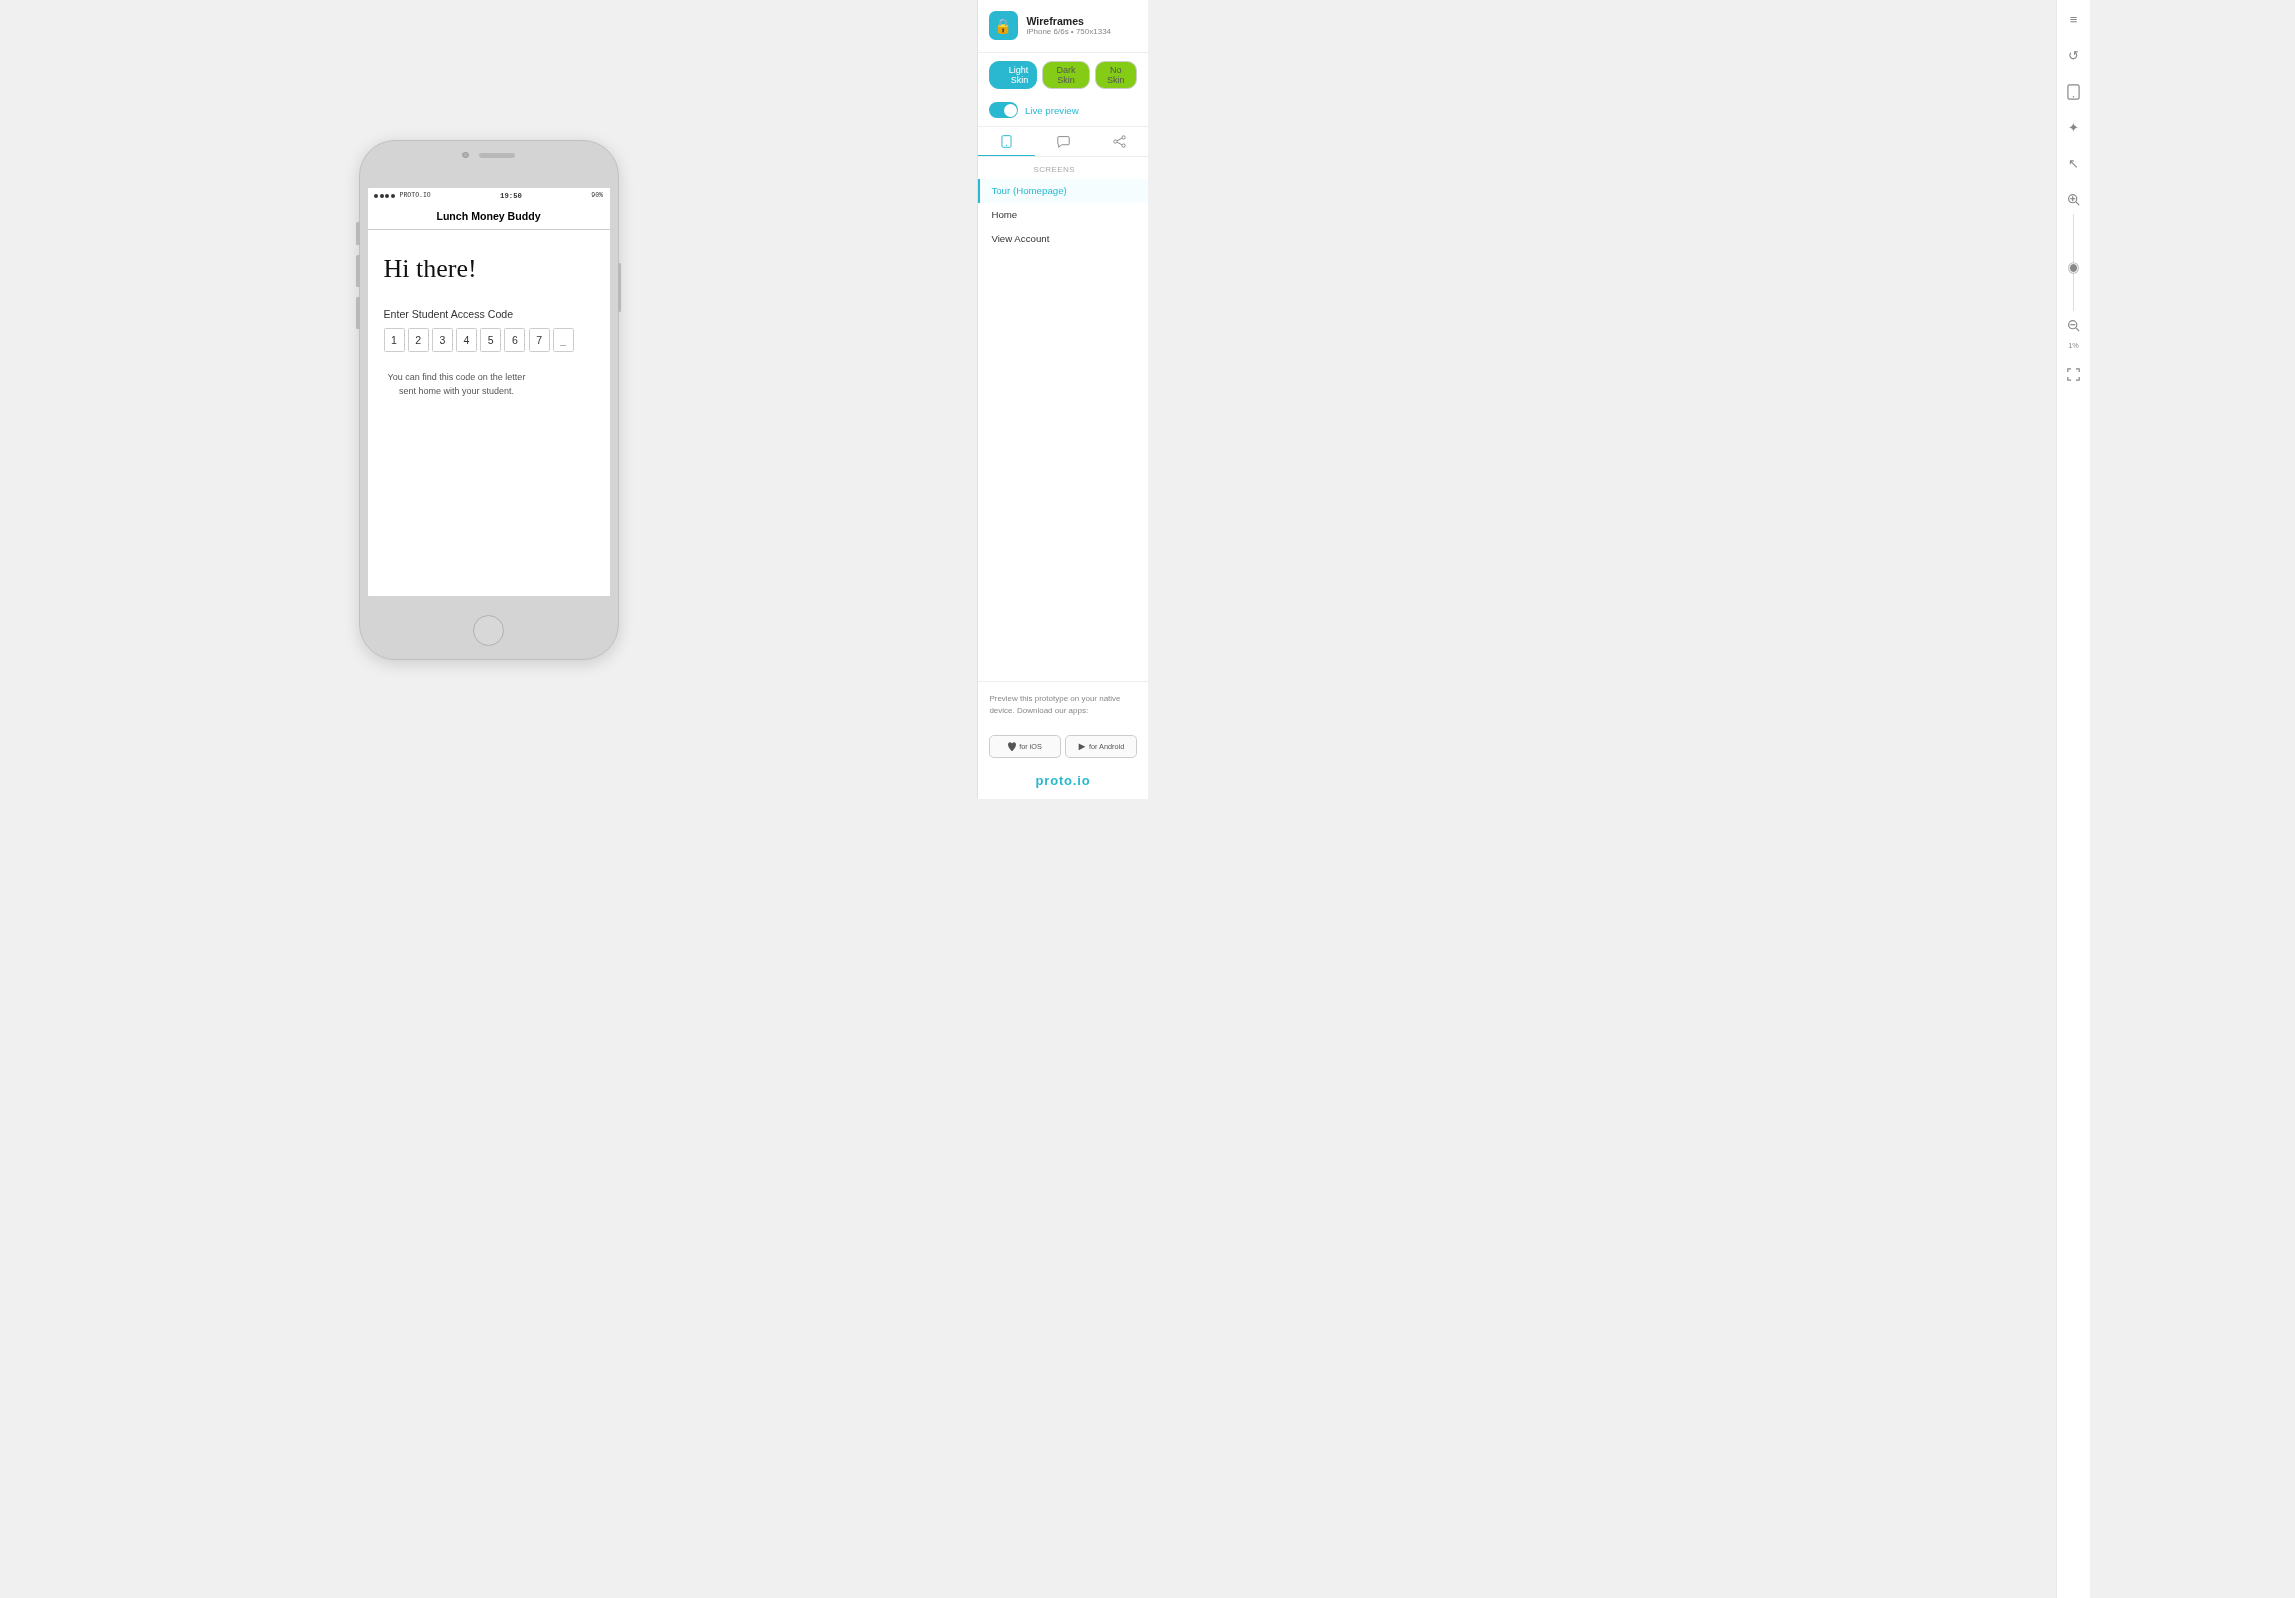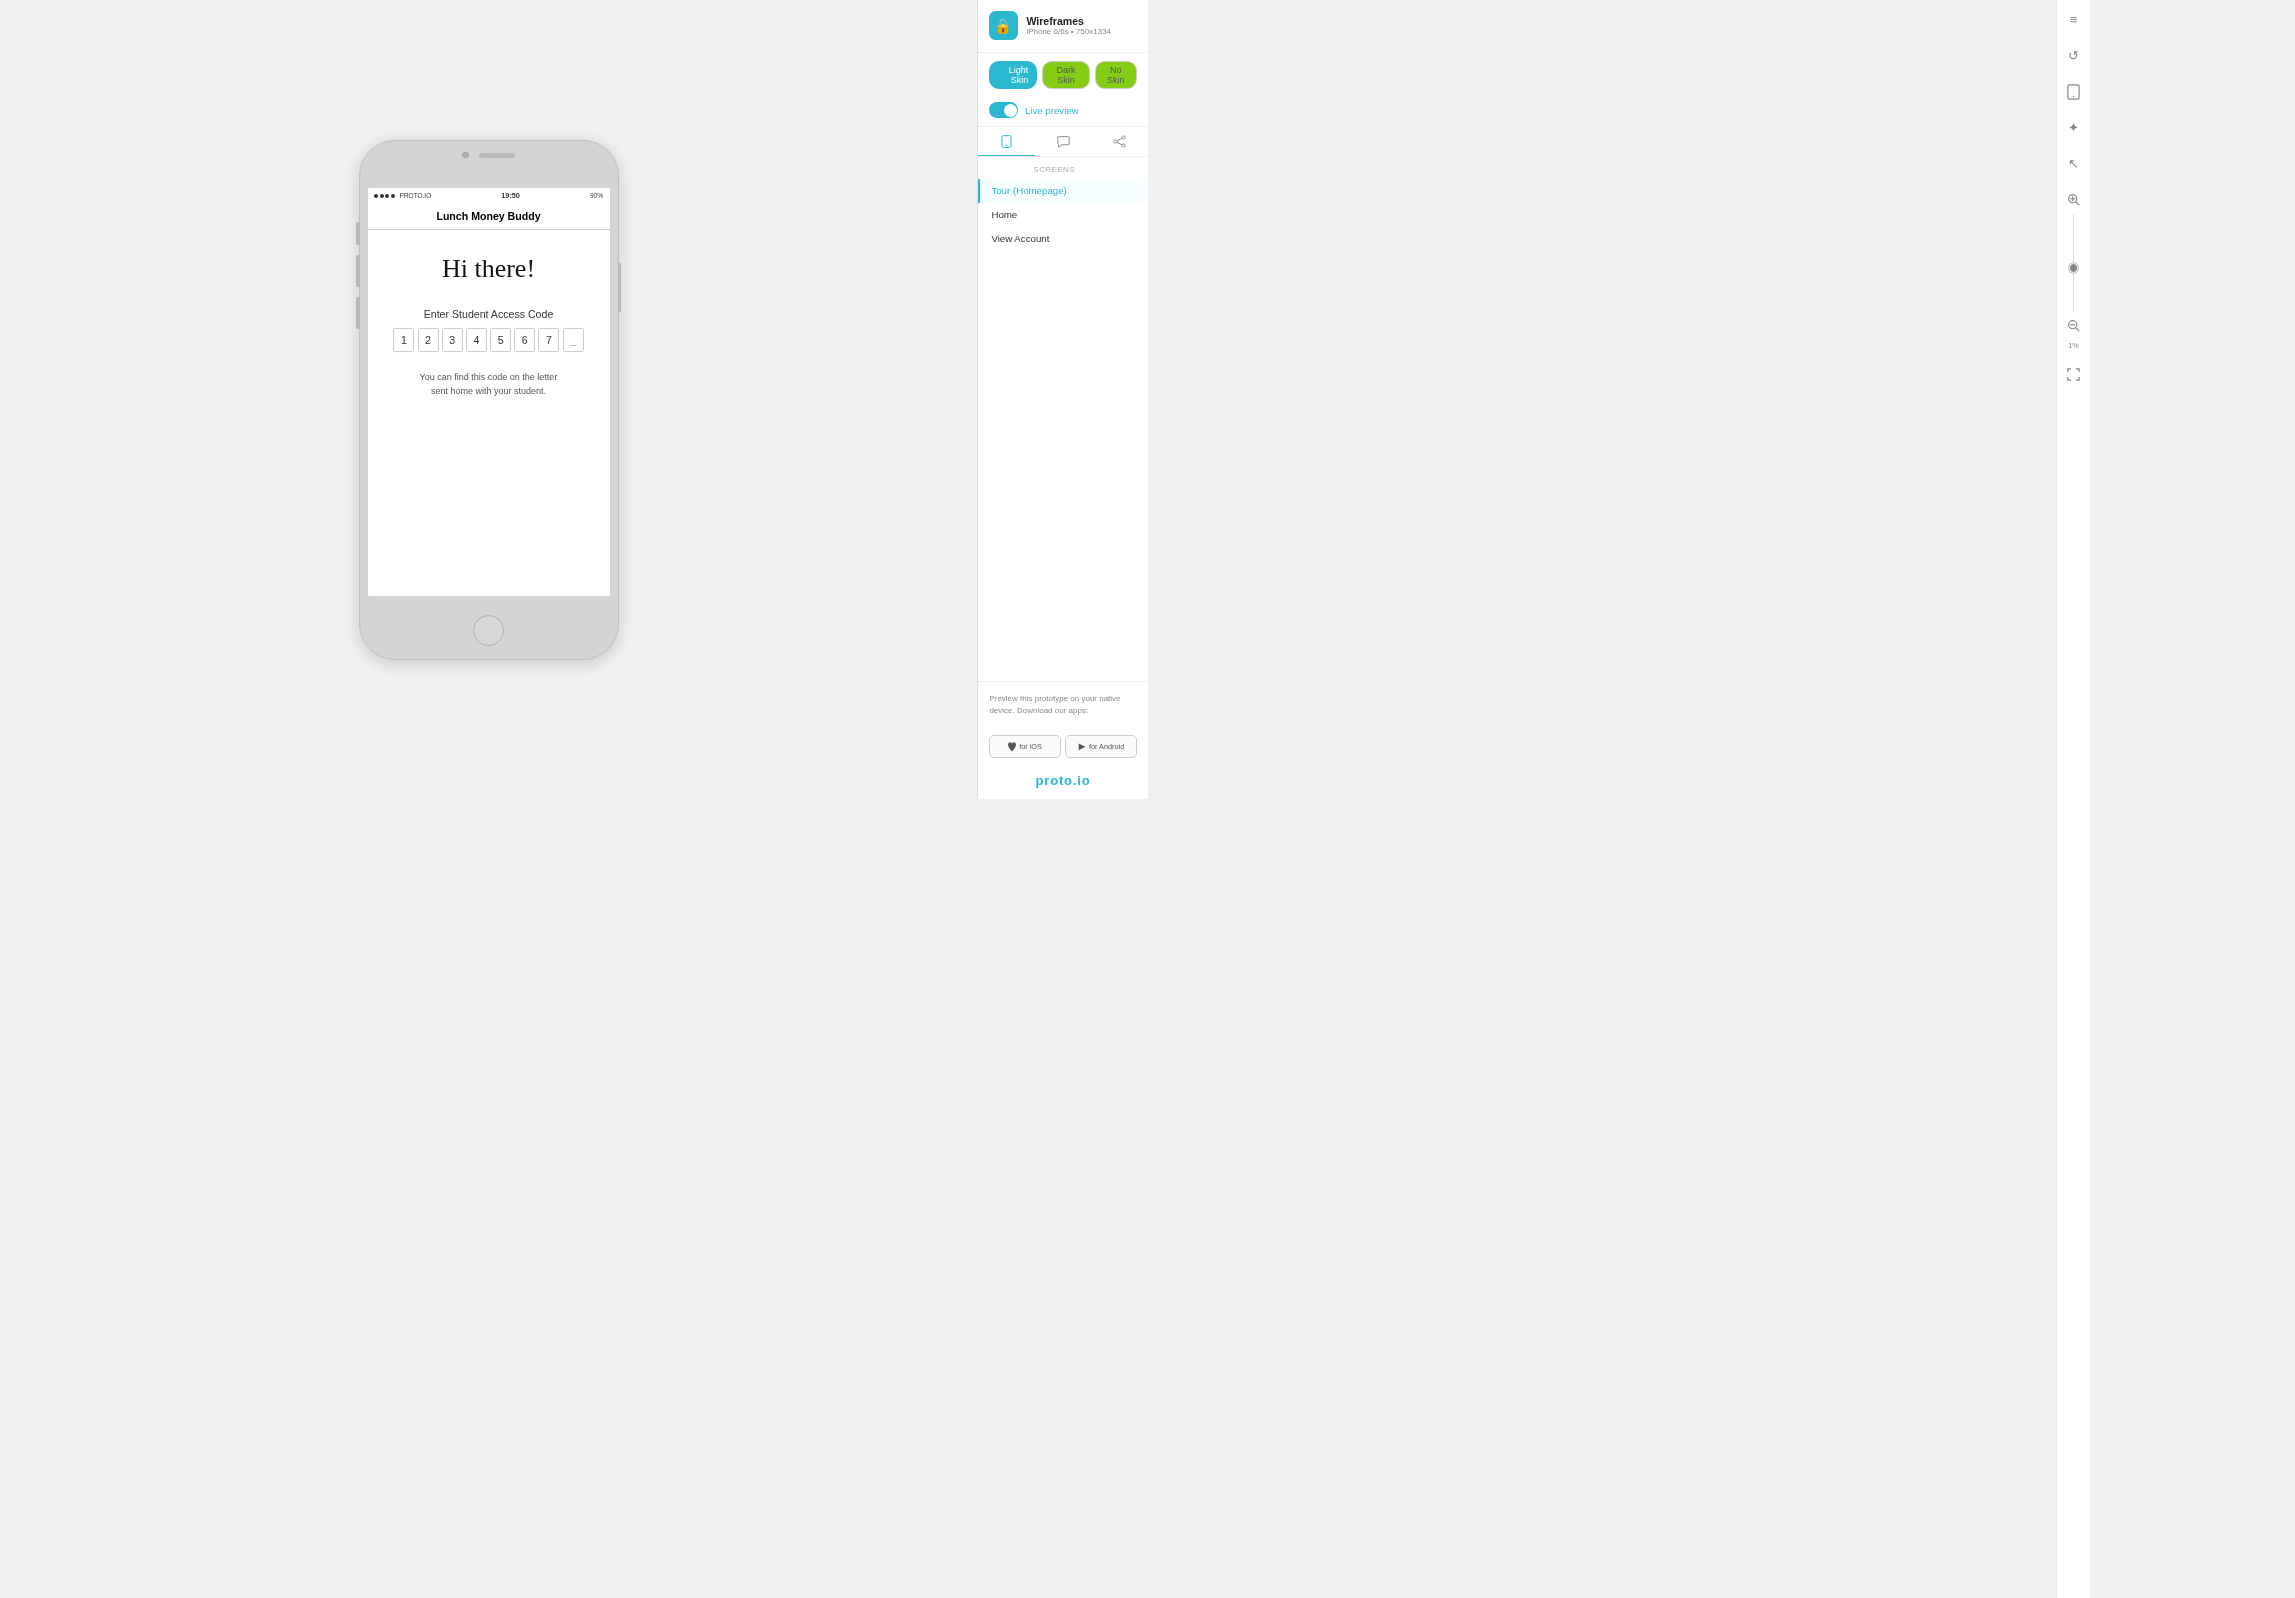--- a/index.html
+++ b/index.html
@@ -139,20 +139,21 @@
     .status-bar {
       background: #fff;
       height: 16px;
       display: flex;
       align-items: center;
       justify-content: space-between;
       padding: 0 6.5px;
       font-size: 7.3px;
       color: #333;
       flex-shrink: 0;
+      font-family: Liberation Mono, monospace;
     }
     .status-left {
       display: flex;
       align-items: center;
       gap: 1.6px;
     }
     .status-dots {
       display: flex; gap: 1.6px; align-items: center;
     }
     .status-dot {
@@ -176,21 +177,21 @@
       font-weight: 600;
       color: #000;
     }
 
     
     .screen-content {
       flex: 1;
       background: #fff;
       display: flex;
       flex-direction: column;
-      align-items: center;
+      align-items: flex-start;
       padding: 24px 16px 16px;
       overflow: hidden;
     }
 
     .hi-there {
       font-size: 26px;
       font-weight: 300;
       color: #111;
       margin-bottom: 24px;
       font-family: Georgia, serif;

